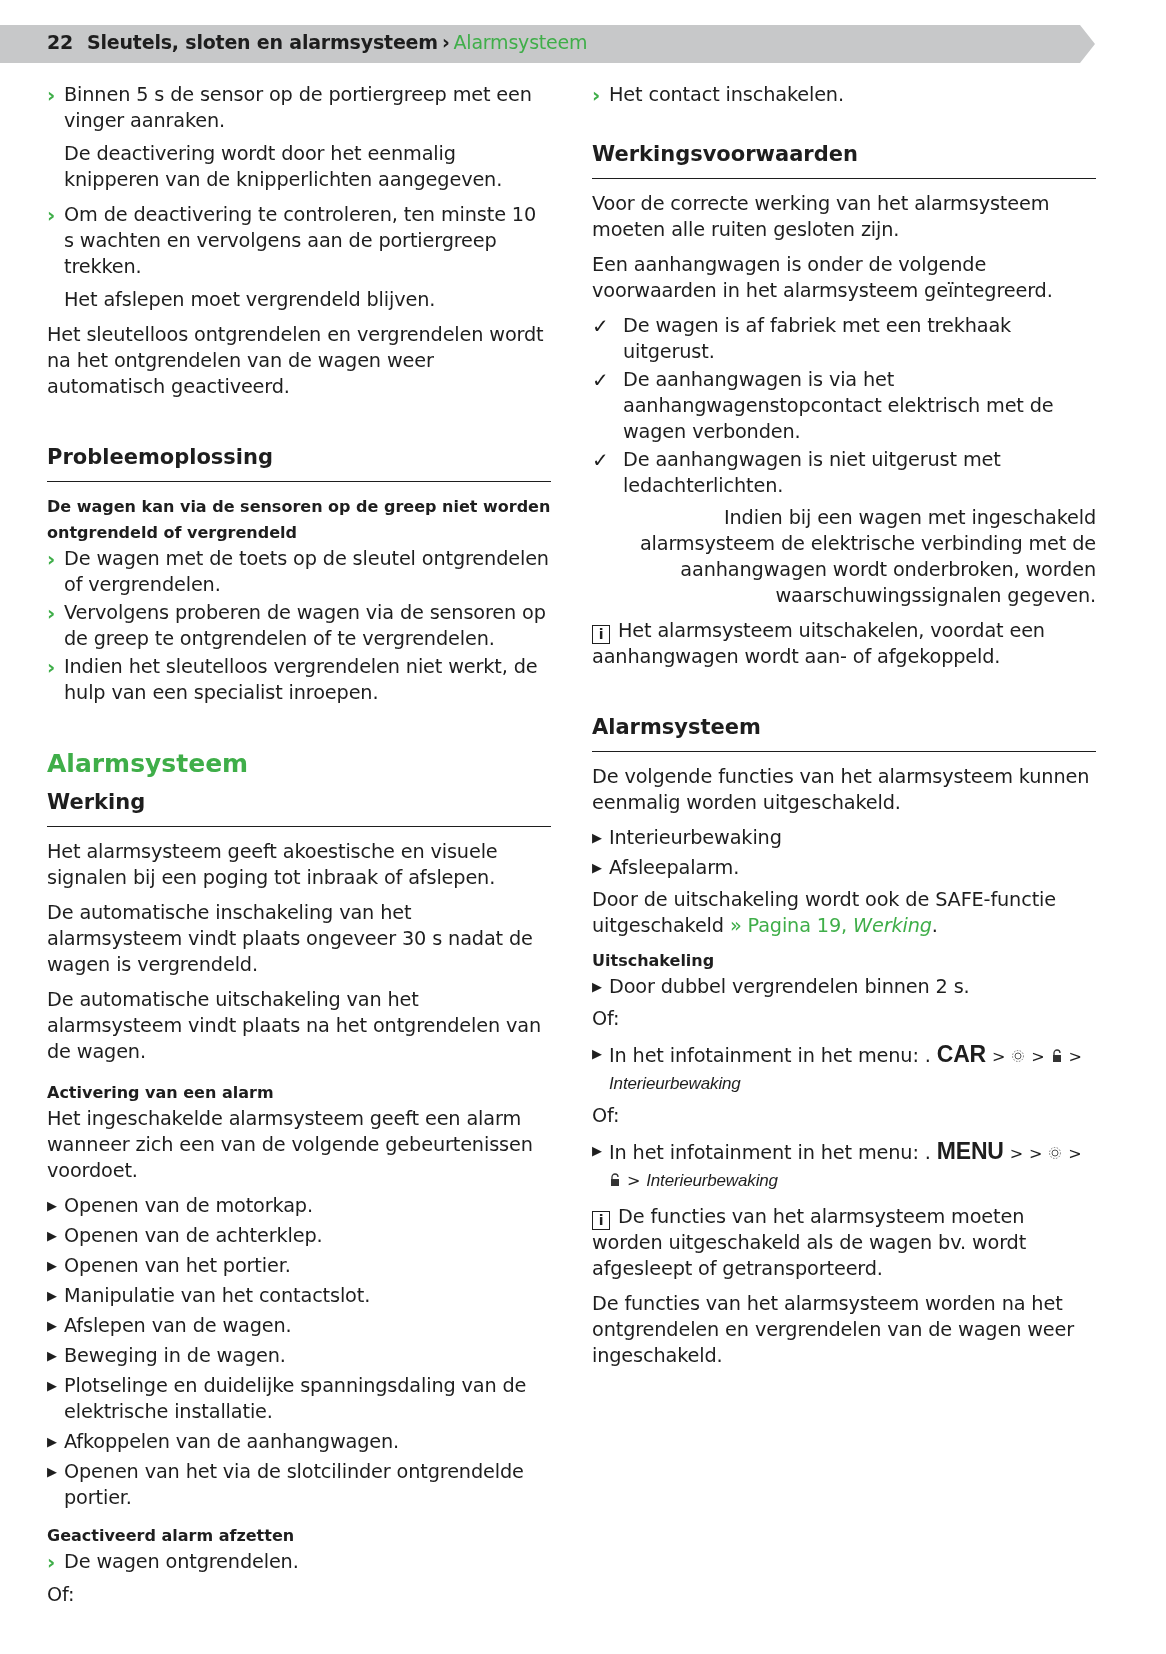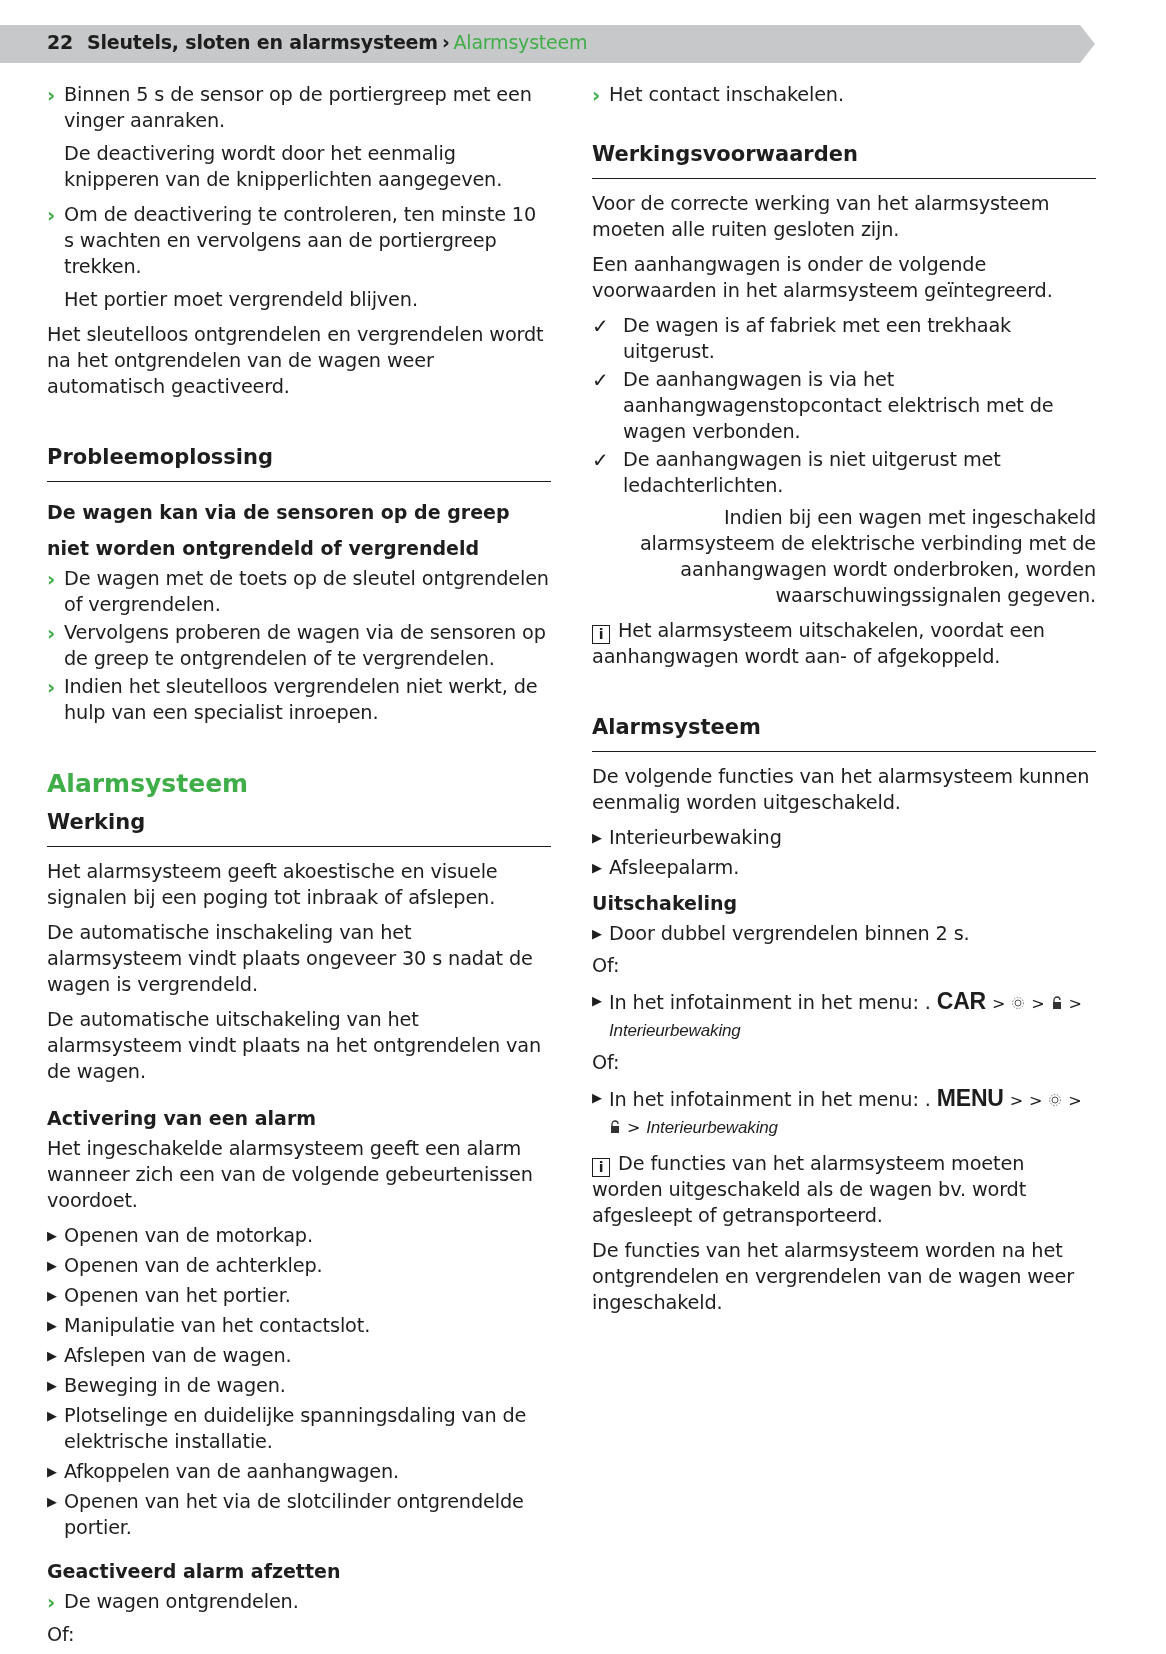--- a/index.html
+++ b/index.html
@@ -29,21 +29,21 @@
 
   .step { position: relative; padding-left: 17px; font-size: 19.3px; line-height: 26px; margin: 0 0 2px 0; letter-spacing: -0.15px; }
   .step .mark { position: absolute; left: 0; top: 0; color: #3fae49; font-weight: bold; font-size: 20px; }
   .bullet { position: relative; padding-left: 17px; font-size: 19.3px; line-height: 26px; margin: 0 0 4px 0; letter-spacing: -0.15px; }
   .bullet .mark { position: absolute; left: 0; top: 0; font-size: 13px; line-height: 26px; }
   .check { position: relative; padding-left: 31px; font-size: 19.3px; line-height: 26px; margin: 0 0 2px 0; letter-spacing: -0.15px; }
   .check .mark { position: absolute; left: 0; top: 0; font-size: 20px; }
 
   .h2 { font-size: 21px; font-weight: bold; line-height: 28px; padding-bottom: 10px; border-bottom: 1.5px solid #1e1e1e; margin: 0 0 12px 0; }
   .h1-green { font-size: 25px; font-weight: bold; color: #3fae49; line-height: 32px; margin: 0 0 8px 0; }
-  .h3 { font-size: 19px; font-weight: bold; line-height: 36px; margin: 0; }
+  .h3 { font-size: 16px; font-weight: bold; line-height: 26px; margin: 0; }
 
   .info-icon {
     display: inline-block; width: 16px; height: 17px; border: 1.3px solid #1e1e1e;
     font-size: 14px; line-height: 17px; text-align: center; font-weight: bold;
     margin-right: 8px; vertical-align: -2px;
   }
   .link-green { color: #3fae49; }
   .menu-key { font-weight: bold; font-size: 23px; font-family: "Liberation Sans", sans-serif; }
   .menu-path { font-size: 16px; }
   .ital { font-style: italic; font-family: "Liberation Sans", sans-serif; font-size: 17px; }
@@ -55,21 +55,21 @@
 
 <div class="header-bar"></div>
 <div class="header-text">
   <span class="num">22</span><span>Sleutels, sloten en alarmsysteem</span><span class="sep">›</span><span class="crumb-green">Alarmsysteem</span>
 </div>
 
 <div class="col col-left">
   <div class="step"><span class="mark">›</span><span>Binnen 5 s de sensor op de portiergreep met een vinger aanraken.</span></div>
   <p class="p indent" style="margin-top:7px;">De deactivering wordt door het eenmalig knipperen van de knipperlichten aangegeven.</p>
   <div class="step"><span class="mark">›</span><span>Om de deactivering te controleren, ten minste 10 s wachten en vervolgens aan de portiergreep trekken.</span></div>
-  <p class="p indent" style="margin-top:7px;">Het portier moet vergrendeld blijven.</p>
+  <p class="p indent" style="margin-top:7px;">Het afslepen moet vergrendeld blijven.</p>
   <p class="p">Het sleutelloos ontgrendelen en vergrendelen wordt na het ontgrendelen van de wagen weer automatisch geactiveerd.</p>
 
   <div style="height:34px;"></div>
   <div class="h2">Probleemoplossing</div>
   <div class="h3">De wagen kan via de sensoren op de greep niet worden ontgrendeld of vergrendeld</div>
   <div class="step"><span class="mark">›</span><span>De wagen met de toets op de sleutel ontgrendelen of vergrendelen.</span></div>
   <div class="step"><span class="mark">›</span><span>Vervolgens proberen de wagen via de sensoren op de greep te ontgrendelen of te vergrendelen.</span></div>
   <div class="step"><span class="mark">›</span><span>Indien het sleutelloos vergrendelen niet werkt, de hulp van een specialist inroepen.</span></div>
 
   <div style="height:40px;"></div>
@@ -109,20 +109,21 @@
   <div class="check"><span class="mark">✓</span><span>De aanhangwagen is via het aanhangwagenstopcontact elektrisch met de wagen verbonden.</span></div>
   <div class="check"><span class="mark">✓</span><span>De aanhangwagen is niet uitgerust met ledachterlichten.</span></div>
   <p class="p" style="margin-top:6px;text-align:right;">Indien bij een wagen met ingeschakeld alarmsysteem de elektrische verbinding met de aanhangwagen wordt onderbroken, worden waarschuwingssignalen gegeven.</p>
   <p class="p"><span class="info-icon">i</span><span>Het alarmsysteem uitschakelen, voordat een aanhangwagen wordt aan- of afgekoppeld.</span></p>
 
   <div style="height:34px;"></div>
   <div class="h2">Alarmsysteem</div>
   <p class="p">De volgende functies van het alarmsysteem kunnen eenmalig worden uitgeschakeld.</p>
   <div class="bullet"><span class="mark">▶</span><span>Interieurbewaking</span></div>
   <div class="bullet"><span class="mark">▶</span><span>Afsleepalarm.</span></div>
+  <p class="p" style="margin-top:6px;"><span>Door de uitschakeling wordt ook de SAFE-functie uitgeschakeld</span> <span class="link-green"><span>» Pagina 19,</span> <i>Werking</i></span><span>.</span></p>
 
   <div class="h3">Uitschakeling</div>
   <div class="bullet"><span class="mark">▶</span><span>Door dubbel vergrendelen binnen 2 s.</span></div>
   <p class="p" style="margin-top:6px;">Of:</p>
   <div class="bullet"><span class="mark">▶</span><span>In het infotainment in het menu: .</span> <span class="menu-key">CAR</span> <span class="menu-path">&gt;</span> <svg class="gear" viewBox="0 0 14 14">
         <circle cx="7" cy="7" r="3" fill="none" stroke="#555" stroke-width="1"></circle>
         <circle cx="7" cy="7" r="5.5" fill="none" stroke="#777" stroke-width="1" stroke-dasharray="1.5 1.5"></circle>
       </svg> <span class="menu-path">&gt;</span> <svg class="lock" viewBox="0 0 12 14">
         <path d="M3 6 V4 a3 3 0 0 1 6 0" fill="none" stroke="#333" stroke-width="1.3"></path>
         <rect x="2" y="6" width="8" height="7" fill="#333"></rect>

